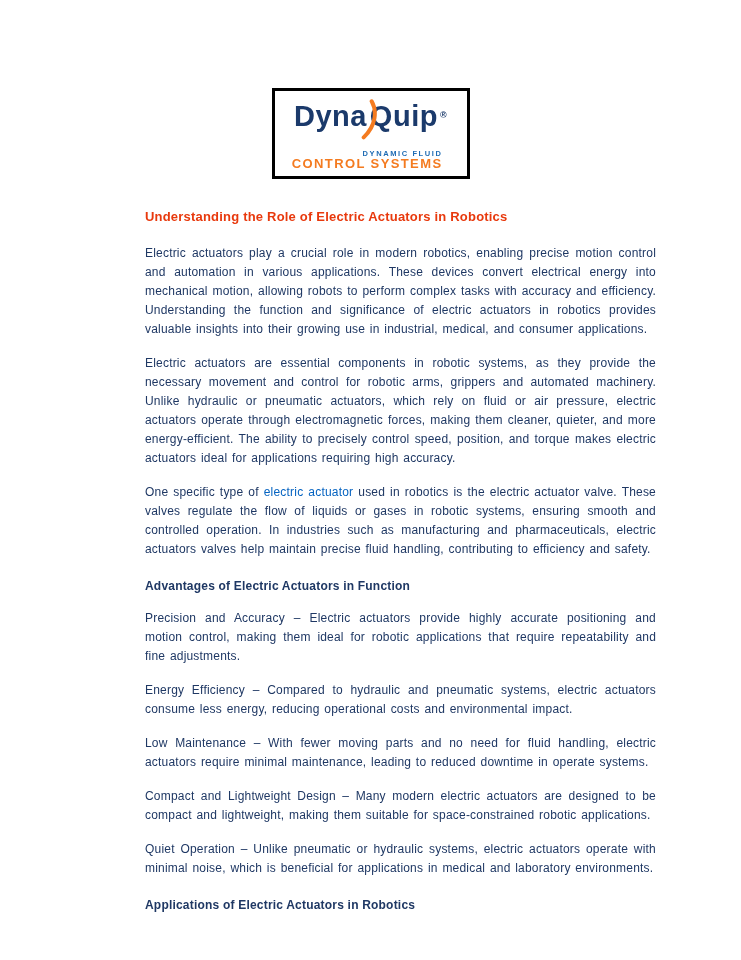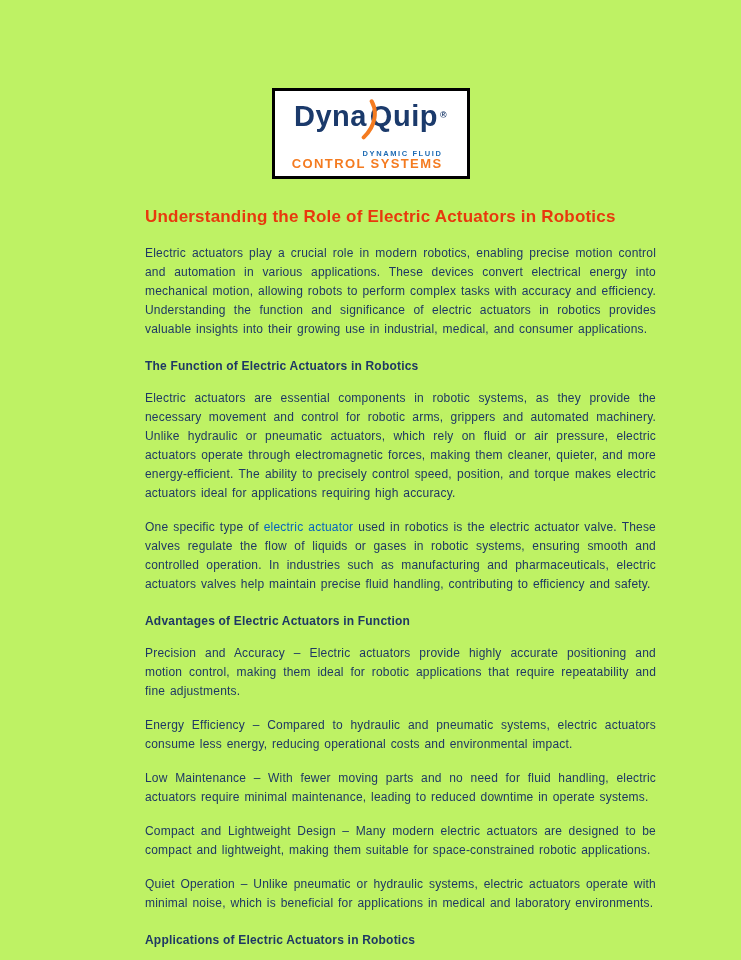--- a/index.html
+++ b/index.html
@@ -7,21 +7,21 @@
   body {
     width: 741px;
     height: 960px;
     font-family: "Liberation Sans", sans-serif;
     position: relative;
     overflow: hidden;
   }
   .page {
     width: 741px;
     height: 960px;
-    background: #bef264;
+    background: #ffffff;
     position: relative;
   }
   
   .logo-box {
     width: 198px;
     margin: 0 auto;
     position: relative;
     top: 88px;
     background: #ffffff;
     border: 3px solid #000000;
@@ -75,21 +75,21 @@
   }
   
   .content {
     position: relative;
     top: 88px;
     margin: 28px 85px 0 145px;
     width: 511px;
   }
   .doc-title {
     color: #e8390d;
-    font-size: 17px;
+    font-size: 13px;
     font-weight: bold;
     letter-spacing: 0.2px;
     margin-bottom: 17px;
     line-height: 20px;
   }
   .body-p {
     color: #1f3864;
     font-size: 12px;
     line-height: 19px;
     text-align: justify;
@@ -128,21 +128,20 @@
     <div class="tagline1">DYNAMIC FLUID</div>
     <div class="tagline2">CONTROL SYSTEMS</div>
   </div>
 
   <div class="content">
 
     <h1 class="doc-title">Understanding the Role of Electric Actuators in Robotics</h1>
 
     <p class="body-p">Electric actuators play a crucial role in modern robotics, enabling precise motion control and automation in various applications. These devices convert electrical energy into mechanical motion, allowing robots to perform complex tasks with accuracy and efficiency. Understanding the function and significance of electric actuators in robotics provides valuable insights into their growing use in industrial, medical, and consumer applications.</p>
 
-    <h2 class="section-h">The Function of Electric Actuators in Robotics</h2>
 
     <p class="body-p">Electric actuators are essential components in robotic systems, as they provide the necessary movement and control for robotic arms, grippers and automated machinery. Unlike hydraulic or pneumatic actuators, which rely on fluid or air pressure, electric actuators operate through electromagnetic forces, making them cleaner, quieter, and more energy-efficient. The ability to precisely control speed, position, and torque makes electric actuators ideal for applications requiring high accuracy.</p>
 
     <p class="body-p"><span>One specific type of </span><a href="#" class="doc-link">electric actuator</a><span> used in robotics is the electric actuator valve. These valves regulate the flow of liquids or gases in robotic systems, ensuring smooth and controlled operation. In industries such as manufacturing and pharmaceuticals, electric actuators valves help maintain precise fluid handling, contributing to efficiency and safety.</span></p>
 
     <h2 class="section-h">Advantages of Electric Actuators in Function</h2>
 
     <p class="body-p">Precision and Accuracy – Electric actuators provide highly accurate positioning and motion control, making them ideal for robotic applications that require repeatability and fine adjustments.</p>
     <p class="body-p">Energy Efficiency – Compared to hydraulic and pneumatic systems, electric actuators consume less energy, reducing operational costs and environmental impact.</p>
     <p class="body-p">Low Maintenance – With fewer moving parts and no need for fluid handling, electric actuators require minimal maintenance, leading to reduced downtime in operate systems.</p>

